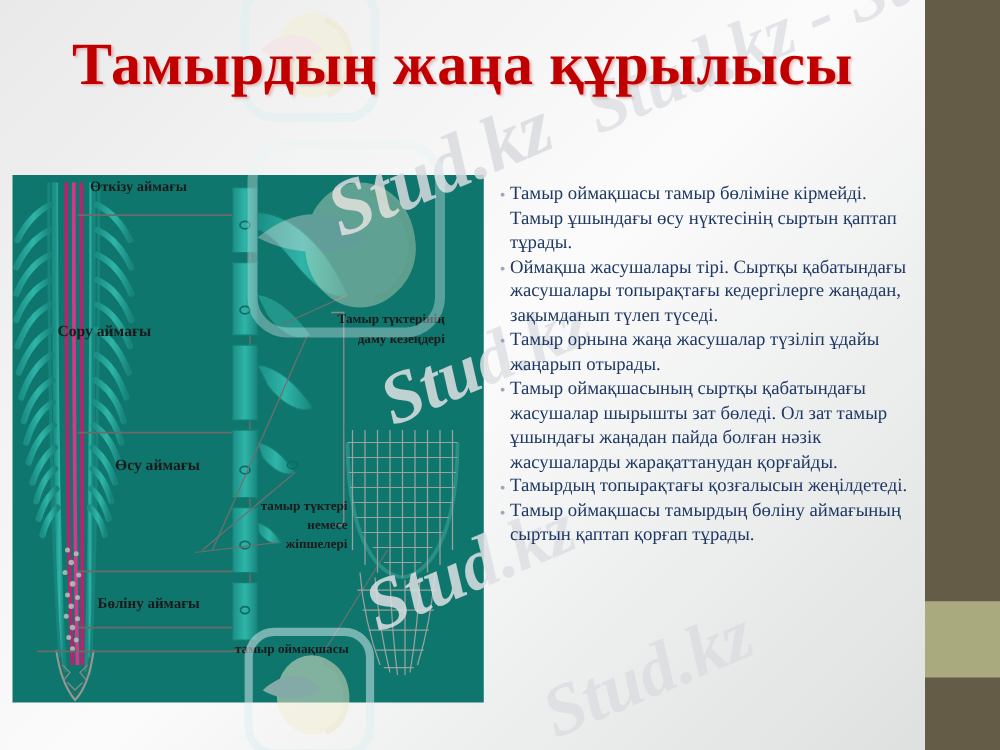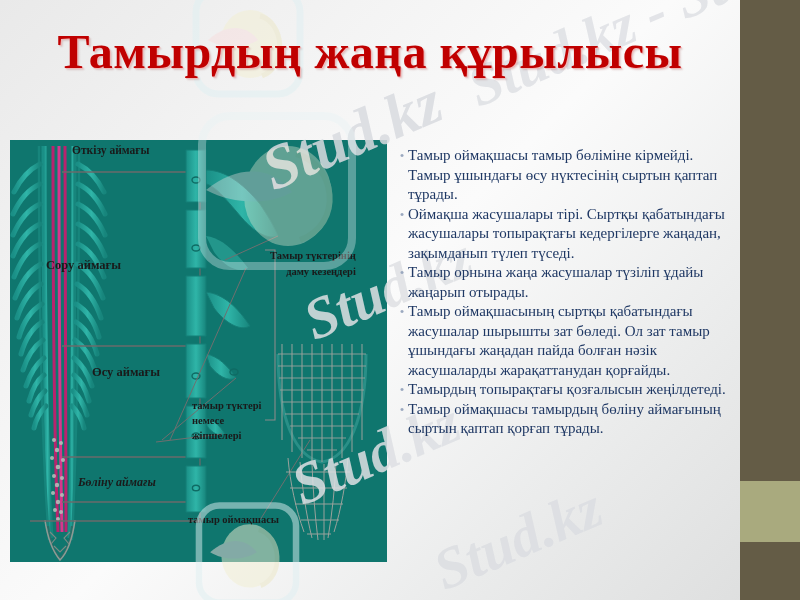--- a/index.html
+++ b/index.html
@@ -238,28 +238,28 @@
           <path d="M285 364 L333 364"></path>
             <path d="M291 380 L329 380"></path>
           <path d="M297 394 L321 394"></path>
         </g>
       </g>
     </svg>
 
     <div class="zlabel lbl-otkizu" style="left:62px;top:4px;">Өткізу аймағы</div>
     <div class="zlabel lbl-soru" style="left:36px;top:118px;text-align:right;">Сору аймағы</div>
     <div class="zlabel lbl-osu" style="left:82px;top:225px;">Өсу аймағы</div>
-    <div class="zlabel lbl-bolinu" style="left:68px;top:335px;font-style:italic;">Бөліну аймағы</div>
+    <div class="zlabel lbl-bolinu" style="left:68px;top:335px;">Бөліну аймағы</div>
 
     <div class="zlabel" style="left:260px;top:108px;font-size:10.5px;line-height:16px;text-align:right;">
       <div>Тамыр  түктерінің</div>
       <div>даму кезеңдері</div>
     </div>
 
-    <div class="zlabel" style="left:182px;top:258px;font-size:10.5px;line-height:15px;text-align:left;width:86px;">
+    <div class="zlabel" style="left:182px;top:258px;font-size:10.5px;line-height:15px;text-align:right;width:86px;">
       <div>тамыр түктері</div>
       <div>немесе</div>
       <div>жіпшелері</div>
     </div>
 
     <div class="zlabel" style="left:178px;top:374px;font-size:10.5px;">тамыр оймақшасы</div>
   </div>
 
   <div class="wm wm1">Stud.kz</div>
   <svg class="wm-logo wm-logo3" viewBox="0 0 190 170">

